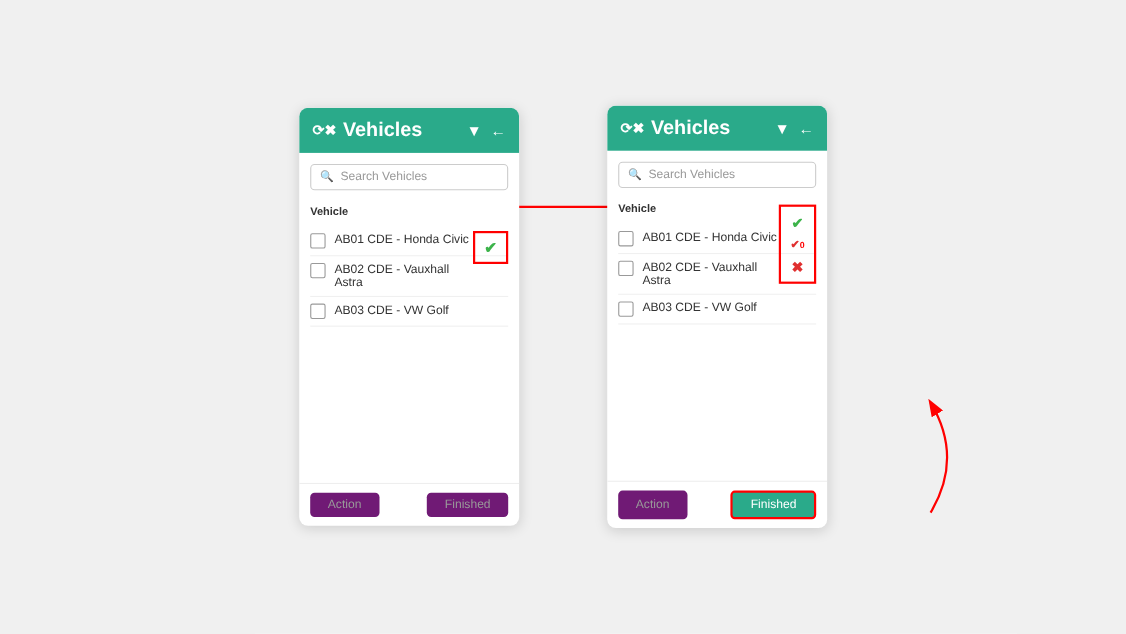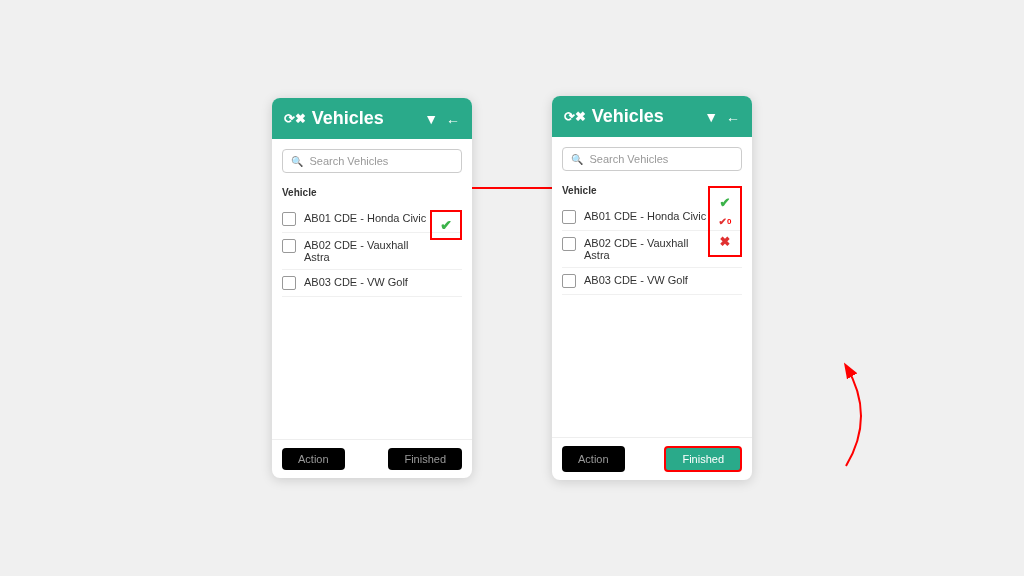--- a/index.html
+++ b/index.html
@@ -150,21 +150,21 @@
       gap: 8px;
       justify-content: space-between;
     }
 
     .footer-btn {
       font-size: 11px;
       padding: 5px 16px;
       border-radius: 4px;
       border: none;
       cursor: pointer;
-      background: #000000;
+      background: #701a75;
       color: #999;
     }
 
     .footer-btn.active {
       background: #2aaa8a;
       color: white;
       border: 2px solid red;
     }
 
     .phone-wrapper {

